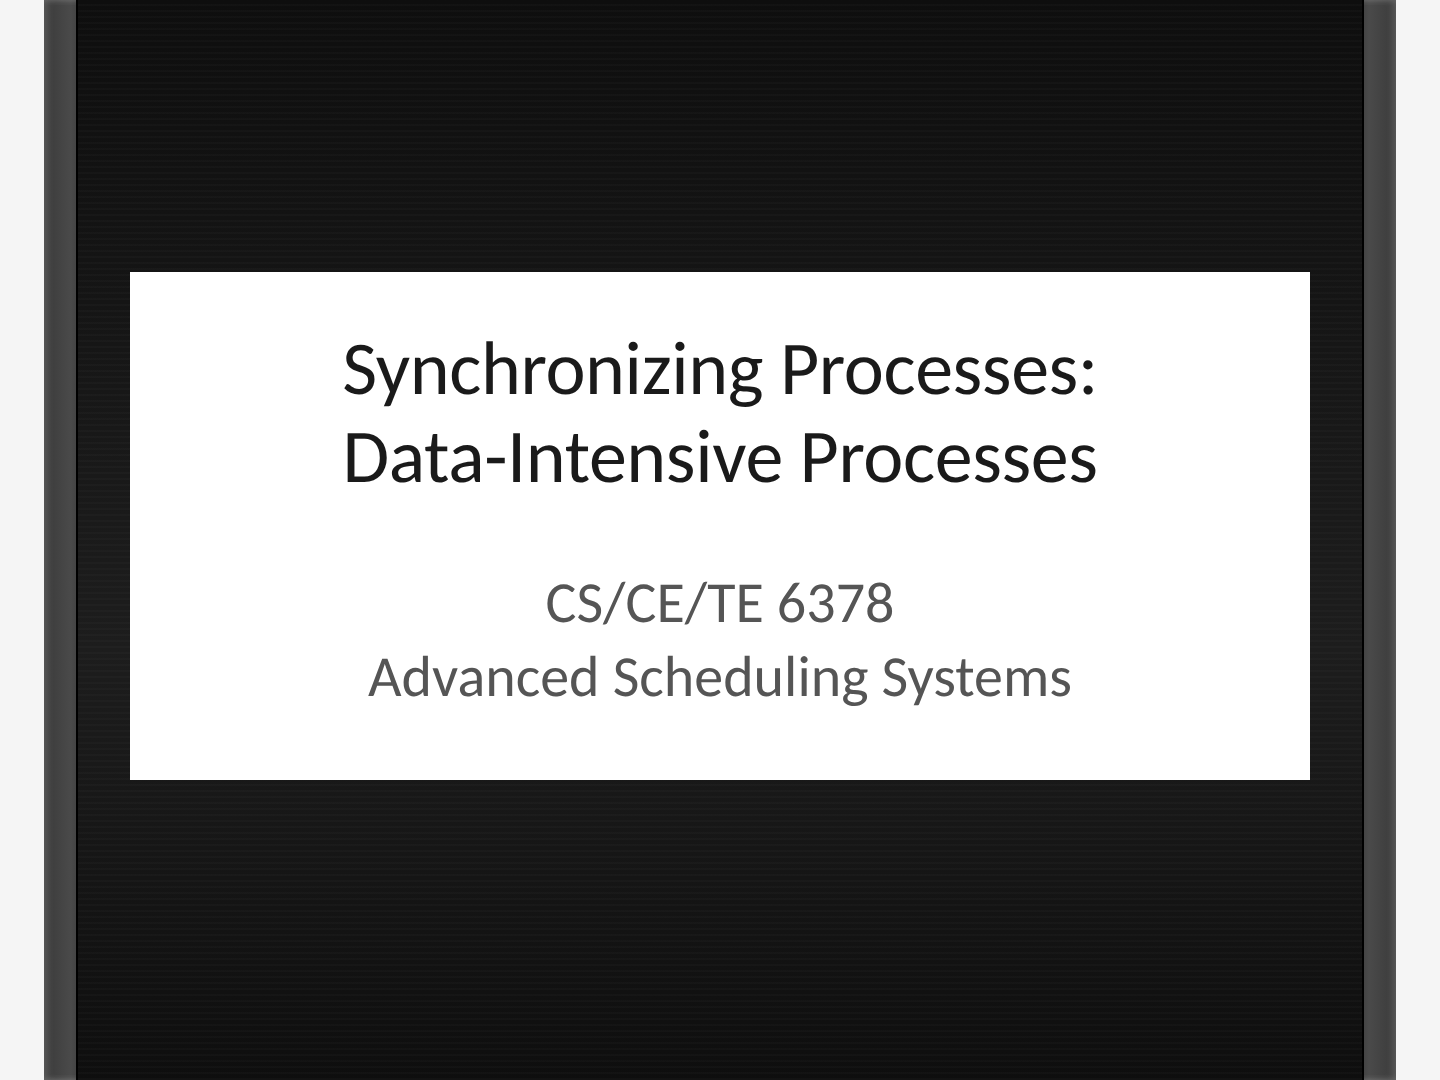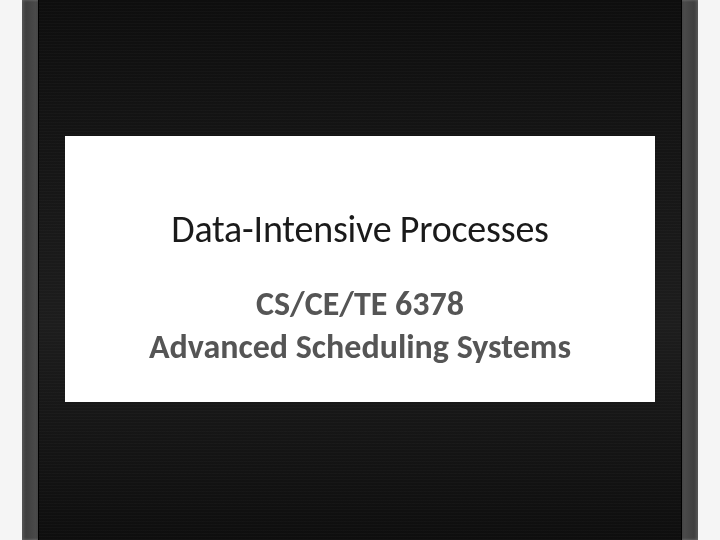--- a/index.html
+++ b/index.html
@@ -53,37 +53,37 @@
   .title {
     font-size: 38px;
     line-height: 1.15;
     font-weight: 400;
     color: #1a1a1a;
     text-align: center;
     letter-spacing: -0.2px;
     margin-bottom: 32px;
   }
   .subtitle {
-    font-size: 34px;
+    font-size: 29px;
     line-height: 1.25;
-    font-weight: 700;
+    font-weight: 400;
     color: #555555;
     text-align: center;
   }
 </style>
 </head>
 <body>
 
 <div class="slide">
   <div class="frame-outer"></div>
   <div class="frame-inner"></div>
 
   <div class="content-box">
     <div class="title">
-      <br>
+      <span>Synchronizing Processes:</span><br>
       <span>Data-Intensive Processes</span>
     </div>
     <div class="subtitle">
       <span>CS/CE/TE 6378</span><br>
       <span>Advanced Scheduling Systems</span>
     </div>
   </div>
 </div>
 
 </body></html>

